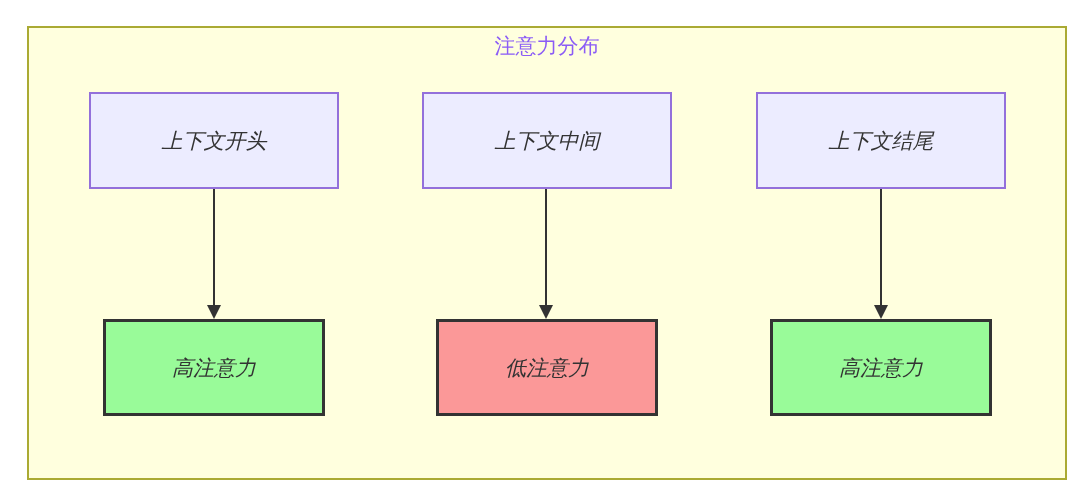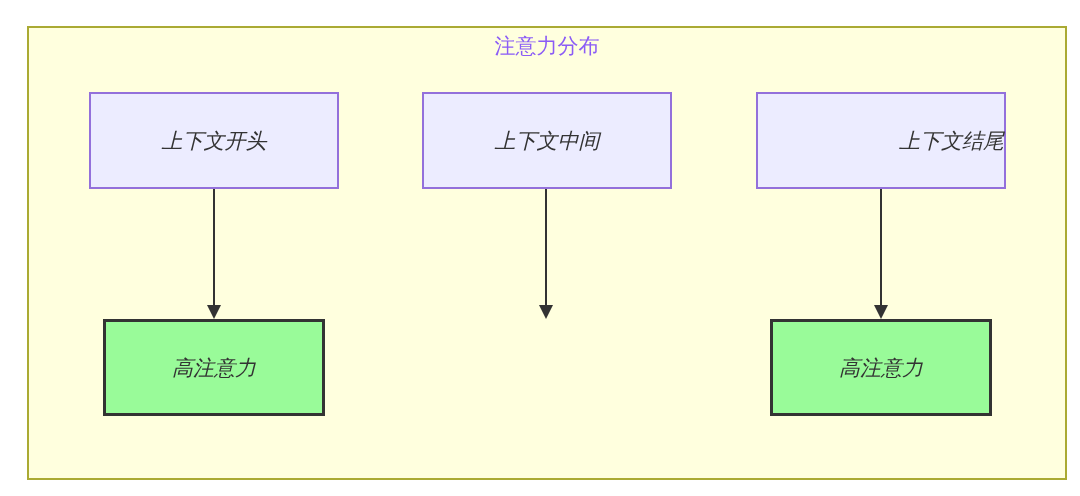--- a/index.html
+++ b/index.html
@@ -57,21 +57,21 @@
     width: 222px;
     height: 97px;
     top: 319px;
     border: 3.5px solid #333333;
   }
   .result-node.high { background: #99FB99; }
   .result-node.low  { background: #FB9898; }
 
   .src-left   { left: 89px; }
   .src-mid    { left: 422px; }
-  .src-right  { left: 756px; justify-content: flex-end; }
+  .src-right  { left: 756px; }
   .res-left   { left: 103px; }
   .res-mid    { left: 436px; }
   .res-right  { left: 770px; }
 
   .edge-line {
     position: absolute;
     top: 189px;
     width: 2px;
     height: 119px;
     background: #333333;
@@ -120,17 +120,20 @@
     <div class="edge-head"></div>
   </div>
   <div class="edge-right">
     <div class="edge-line"></div>
     <div class="edge-head"></div>
   </div>
 
   <div class="node result-node high res-left">
     <span>高注意力</span>
   </div>
+  <div class="node result-node low res-mid">
+    <span>低注意力</span>
+  </div>
   <div class="node result-node high res-right">
     <span>高注意力</span>
   </div>
 
 </div>
 
 </body></html>

